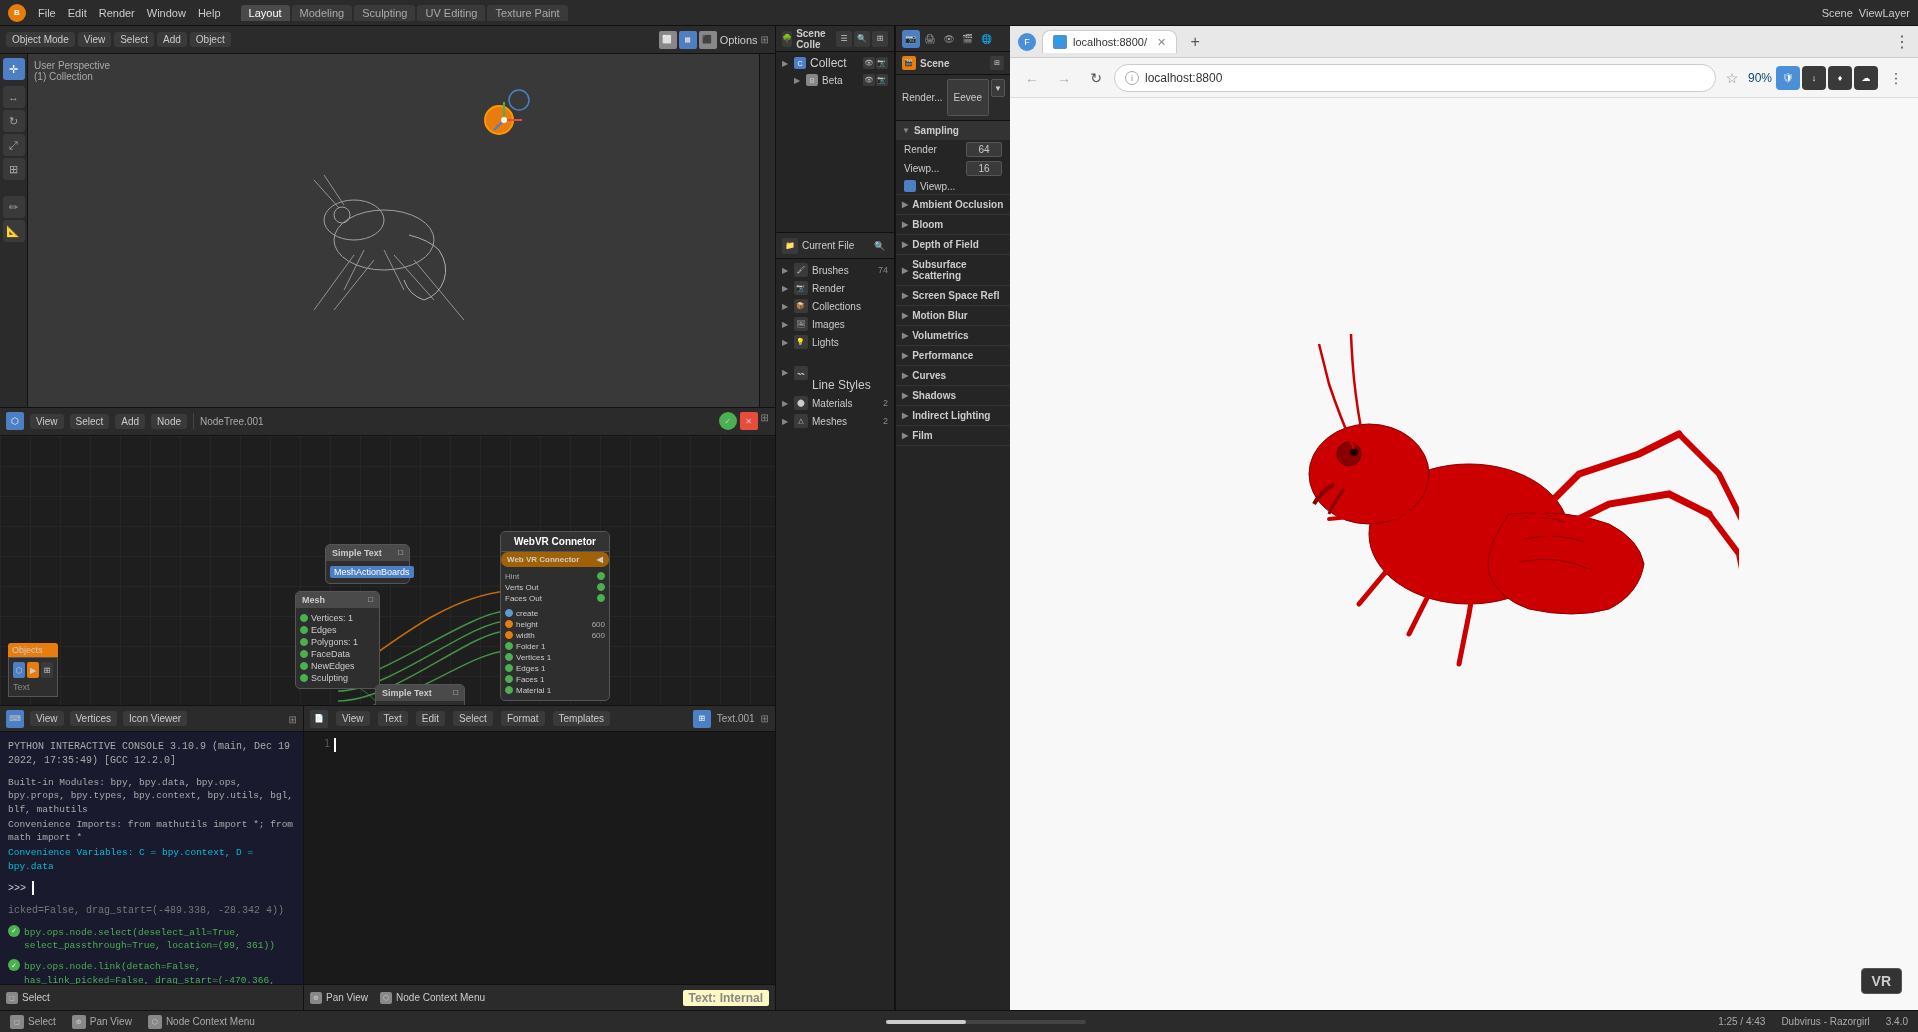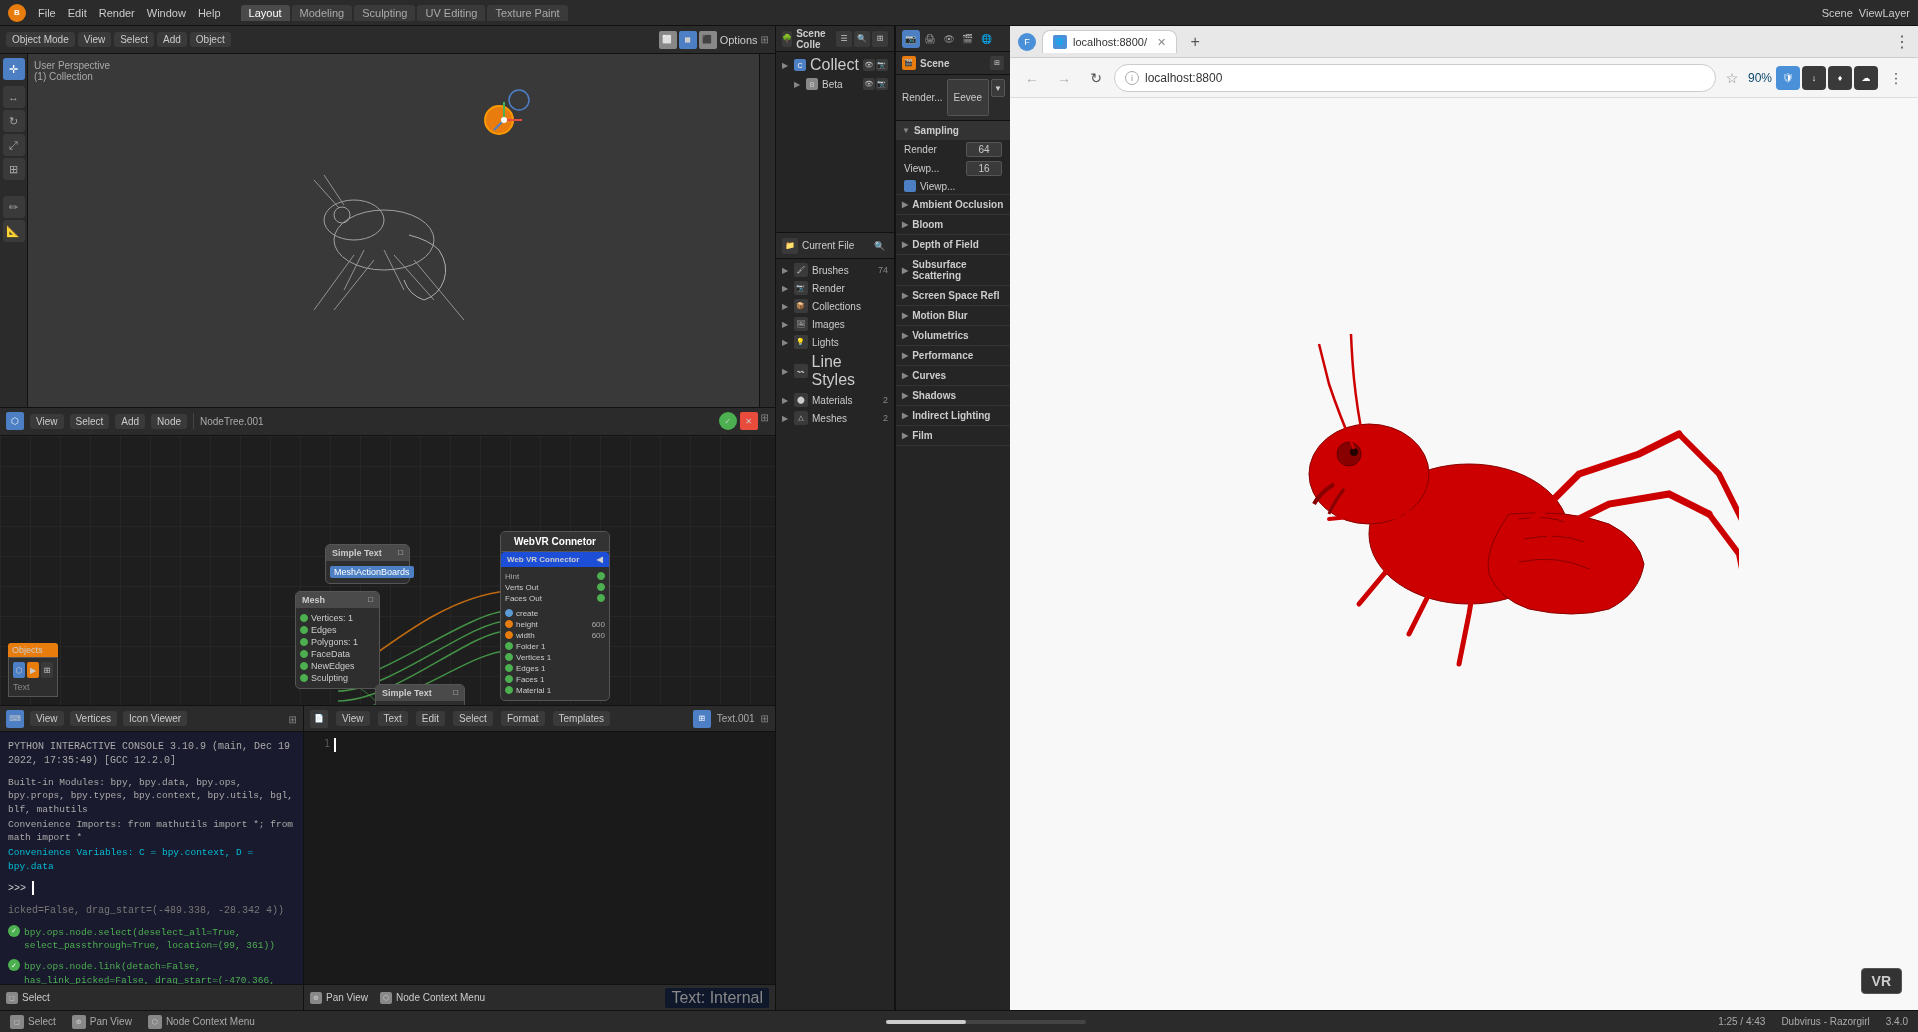--- a/index.html
+++ b/index.html
@@ -179,21 +179,21 @@
     }
     .node-header {
       padding: 3px 6px;
       border-radius: 4px 4px 0 0;
       font-size: 9px;
       font-weight: bold;
       display: flex;
       align-items: center;
       justify-content: space-between;
     }
-    .node-header.blue { background: #1d4ed8; }
+    .node-header.blue { background: #a16207; border-radius: 7px; }
     .node-header.gray { background: #4a4a4a; }
     .node-body {
       padding: 4px;
     }
     .node-row {
       display: flex;
       align-items: center;
       gap: 3px;
       padding: 1px 0;
       font-size: 9px;
@@ -856,21 +856,21 @@
           <div style="display:flex;gap:4px;">
             <span style="color:#555;min-width:18px;text-align:right;">1</span>
             <span class="line-cursor"></span>
           </div>
         </div>
         <div class="text-editor-footer">
           <div style="width:12px;height:12px;background:#888;border-radius:2px;font-size:7px;display:flex;align-items:center;justify-content:center;margin-right:4px;">⊕</div>
           <span>Pan View</span>
           <div style="margin-left:12px;width:12px;height:12px;background:#888;border-radius:2px;font-size:7px;display:flex;align-items:center;justify-content:center;">⬡</div>
           <span style="margin-left:4px;">Node Context Menu</span>
-          <span style="margin-left:auto;font-size:16px;color:#888;background:#0f172a;padding:1px 6px;border-radius:2px;">Text: Internal</span>
+          <span style="margin-left:auto;font-size:12px;color:#888;background:#fef9c3;padding:1px 6px;border-radius:2px;font-weight:bold;">Text: Internal</span>
         </div>
       </div>
     </div>
   </div>
 
   <div style="width:120px;display:flex;flex-direction:column;background:#252525;border-left:1px solid #111;border-right:1px solid #111;">
 
     <div class="outliner-header">
       <div style="width:16px;height:16px;background:#3a3a3a;border-radius:2px;font-size:8px;display:flex;align-items:center;justify-content:center;">🌳</div>
       <span style="font-size:10px;font-weight:bold;">Scene Colle</span>
@@ -878,21 +878,21 @@
         <div style="width:16px;height:16px;background:#3a3a3a;border-radius:2px;font-size:8px;display:flex;align-items:center;justify-content:center;">☰</div>
         <div style="width:16px;height:16px;background:#3a3a3a;border-radius:2px;font-size:8px;display:flex;align-items:center;justify-content:center;">🔍</div>
         <div style="width:16px;height:16px;background:#3a3a3a;border-radius:2px;font-size:8px;display:flex;align-items:center;justify-content:center;">⊞</div>
       </div>
     </div>
 
     <div class="outliner-content" style="height:180px;">
       <div class="outliner-item">
         <div style="font-size:8px;color:#888;width:8px;">▶</div>
         <div style="width:12px;height:12px;background:#4d7fc4;border-radius:2px;font-size:7px;display:flex;align-items:center;justify-content:center;color:#fff;">C</div>
-        <span style="font-size:16px;">Collect</span>
+        <span style="font-size:12px;">Collect</span>
         <div style="margin-left:auto;display:flex;gap:1px;">
           <div style="width:12px;height:12px;background:#3a3a3a;border-radius:2px;font-size:7px;display:flex;align-items:center;justify-content:center;">👁</div>
           <div style="width:12px;height:12px;background:#3a3a3a;border-radius:2px;font-size:7px;display:flex;align-items:center;justify-content:center;">📷</div>
         </div>
       </div>
       <div class="outliner-item" style="padding-left:16px;">
         <div style="font-size:8px;color:#888;width:8px;">▶</div>
         <div style="width:12px;height:12px;background:#888;border-radius:2px;font-size:7px;display:flex;align-items:center;justify-content:center;">B</div>
         <span style="font-size:10px;">Beta</span>
         <div style="margin-left:auto;display:flex;gap:1px;">
@@ -933,21 +933,21 @@
         <span style="font-size:10px;">Images</span>
       </div>
       <div class="outliner-item">
         <div style="font-size:8px;color:#888;width:8px;">▶</div>
         <div style="width:14px;height:14px;background:#3a3a3a;border-radius:2px;font-size:7px;display:flex;align-items:center;justify-content:center;">💡</div>
         <span style="font-size:10px;">Lights</span>
       </div>
       <div class="outliner-item">
         <div style="font-size:8px;color:#888;width:8px;">▶</div>
         <div style="width:14px;height:14px;background:#3a3a3a;border-radius:2px;font-size:7px;display:flex;align-items:center;justify-content:center;">〰</div>
-        <span style="font-size:16px;">Line Styles</span>
+        <span style="font-size:12px;margin-top:25px;">Line Styles</span>
       </div>
       <div class="outliner-item">
         <div style="font-size:8px;color:#888;width:8px;">▶</div>
         <div style="width:14px;height:14px;background:#3a3a3a;border-radius:2px;font-size:7px;display:flex;align-items:center;justify-content:center;">⬤</div>
         <span style="font-size:10px;">Materials</span>
         <span style="margin-left:auto;font-size:9px;color:#888;">2</span>
       </div>
       <div class="outliner-item">
         <div style="font-size:8px;color:#888;width:8px;">▶</div>
         <div style="width:14px;height:14px;background:#3a3a3a;border-radius:2px;font-size:7px;display:flex;align-items:center;justify-content:center;">△</div>

